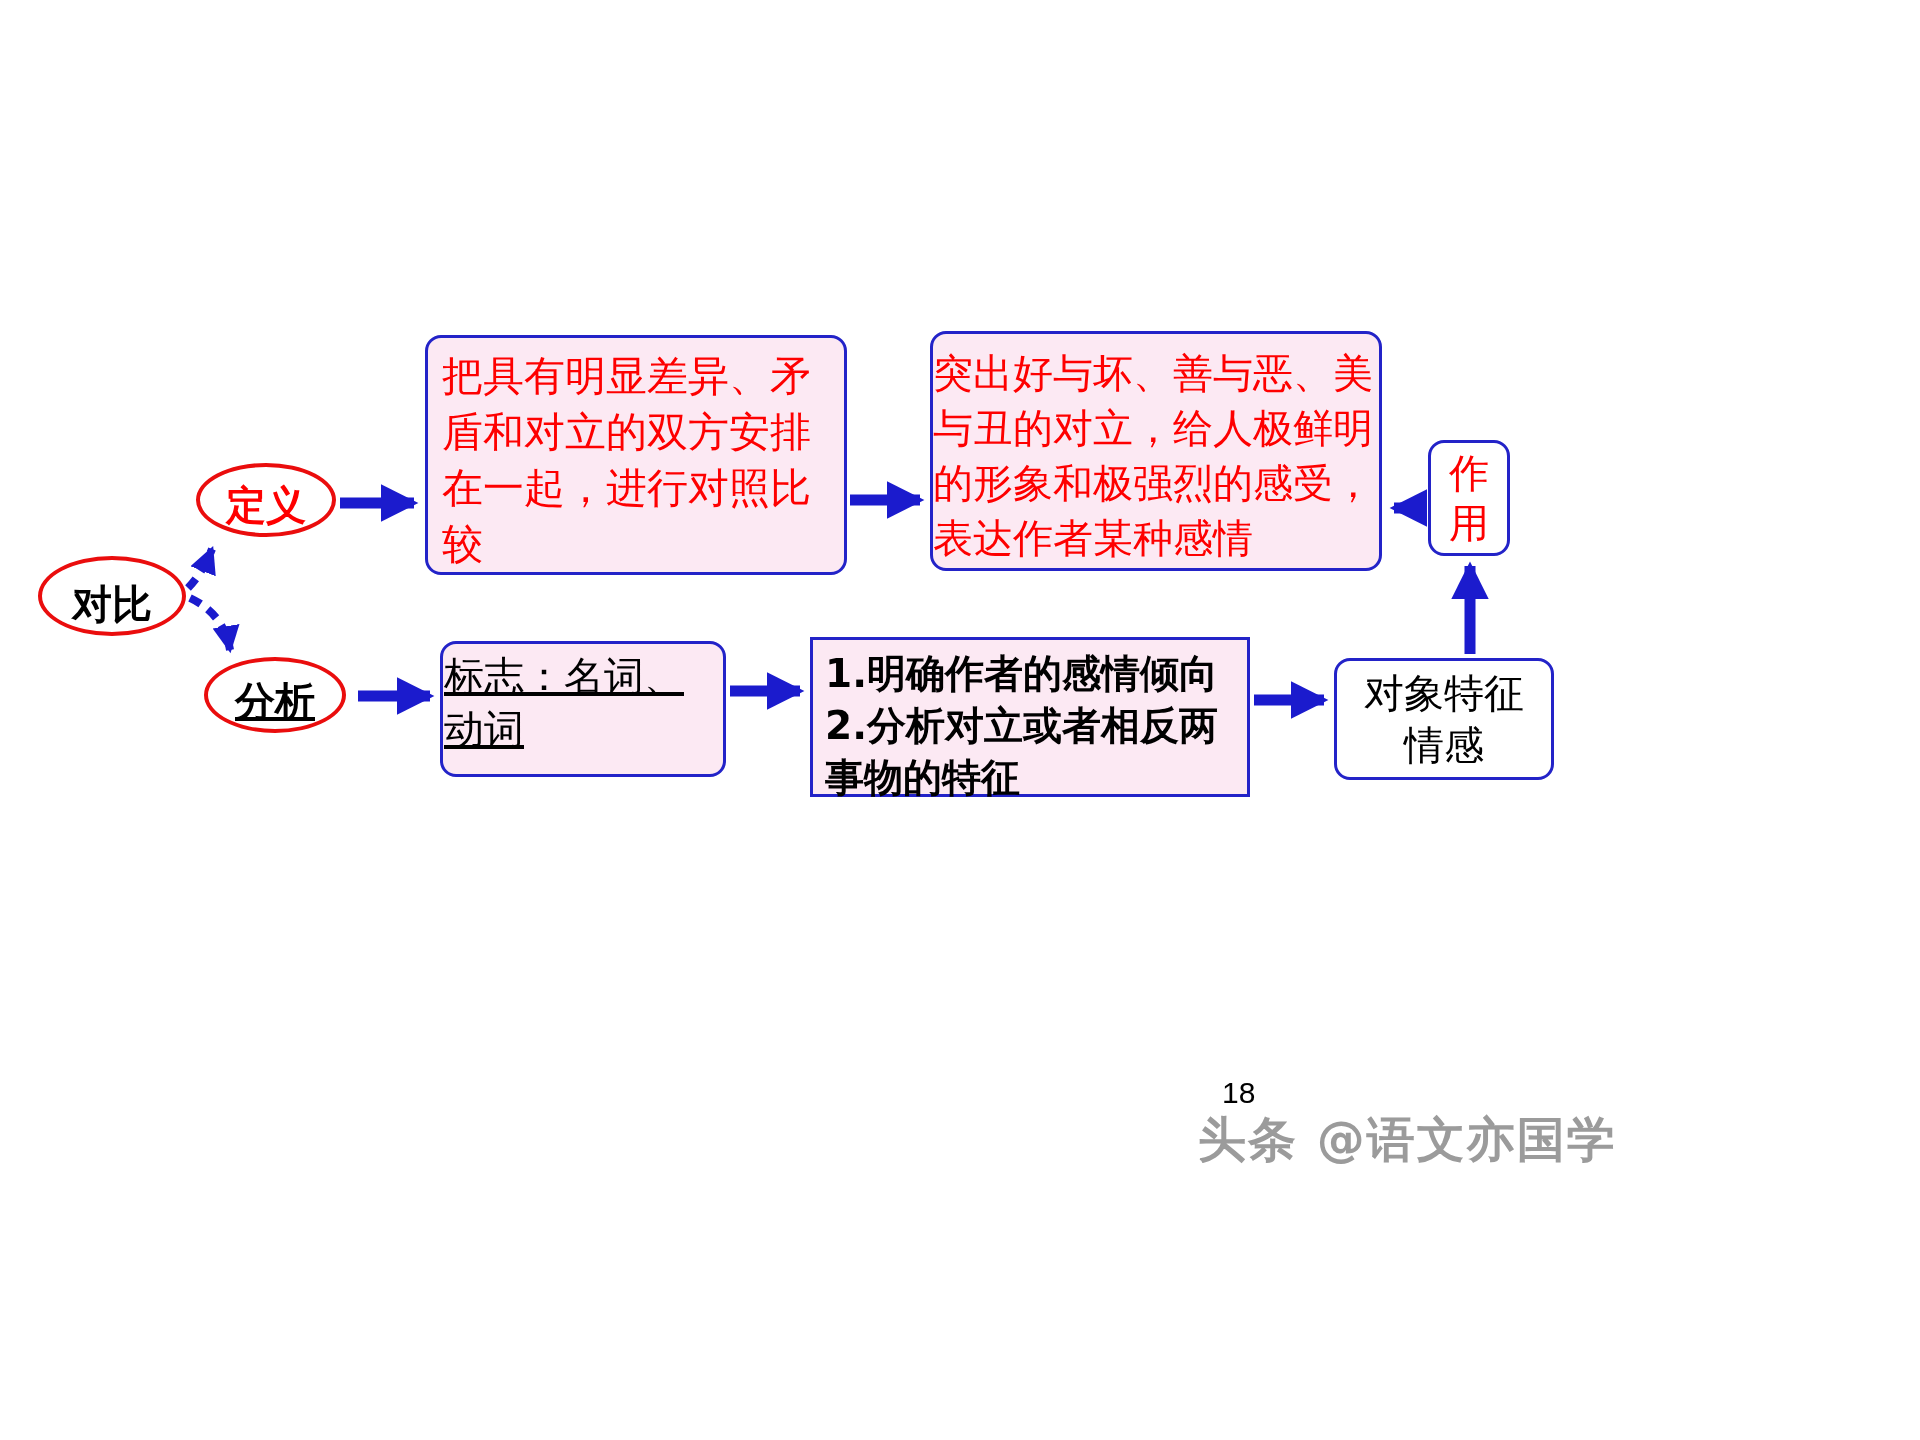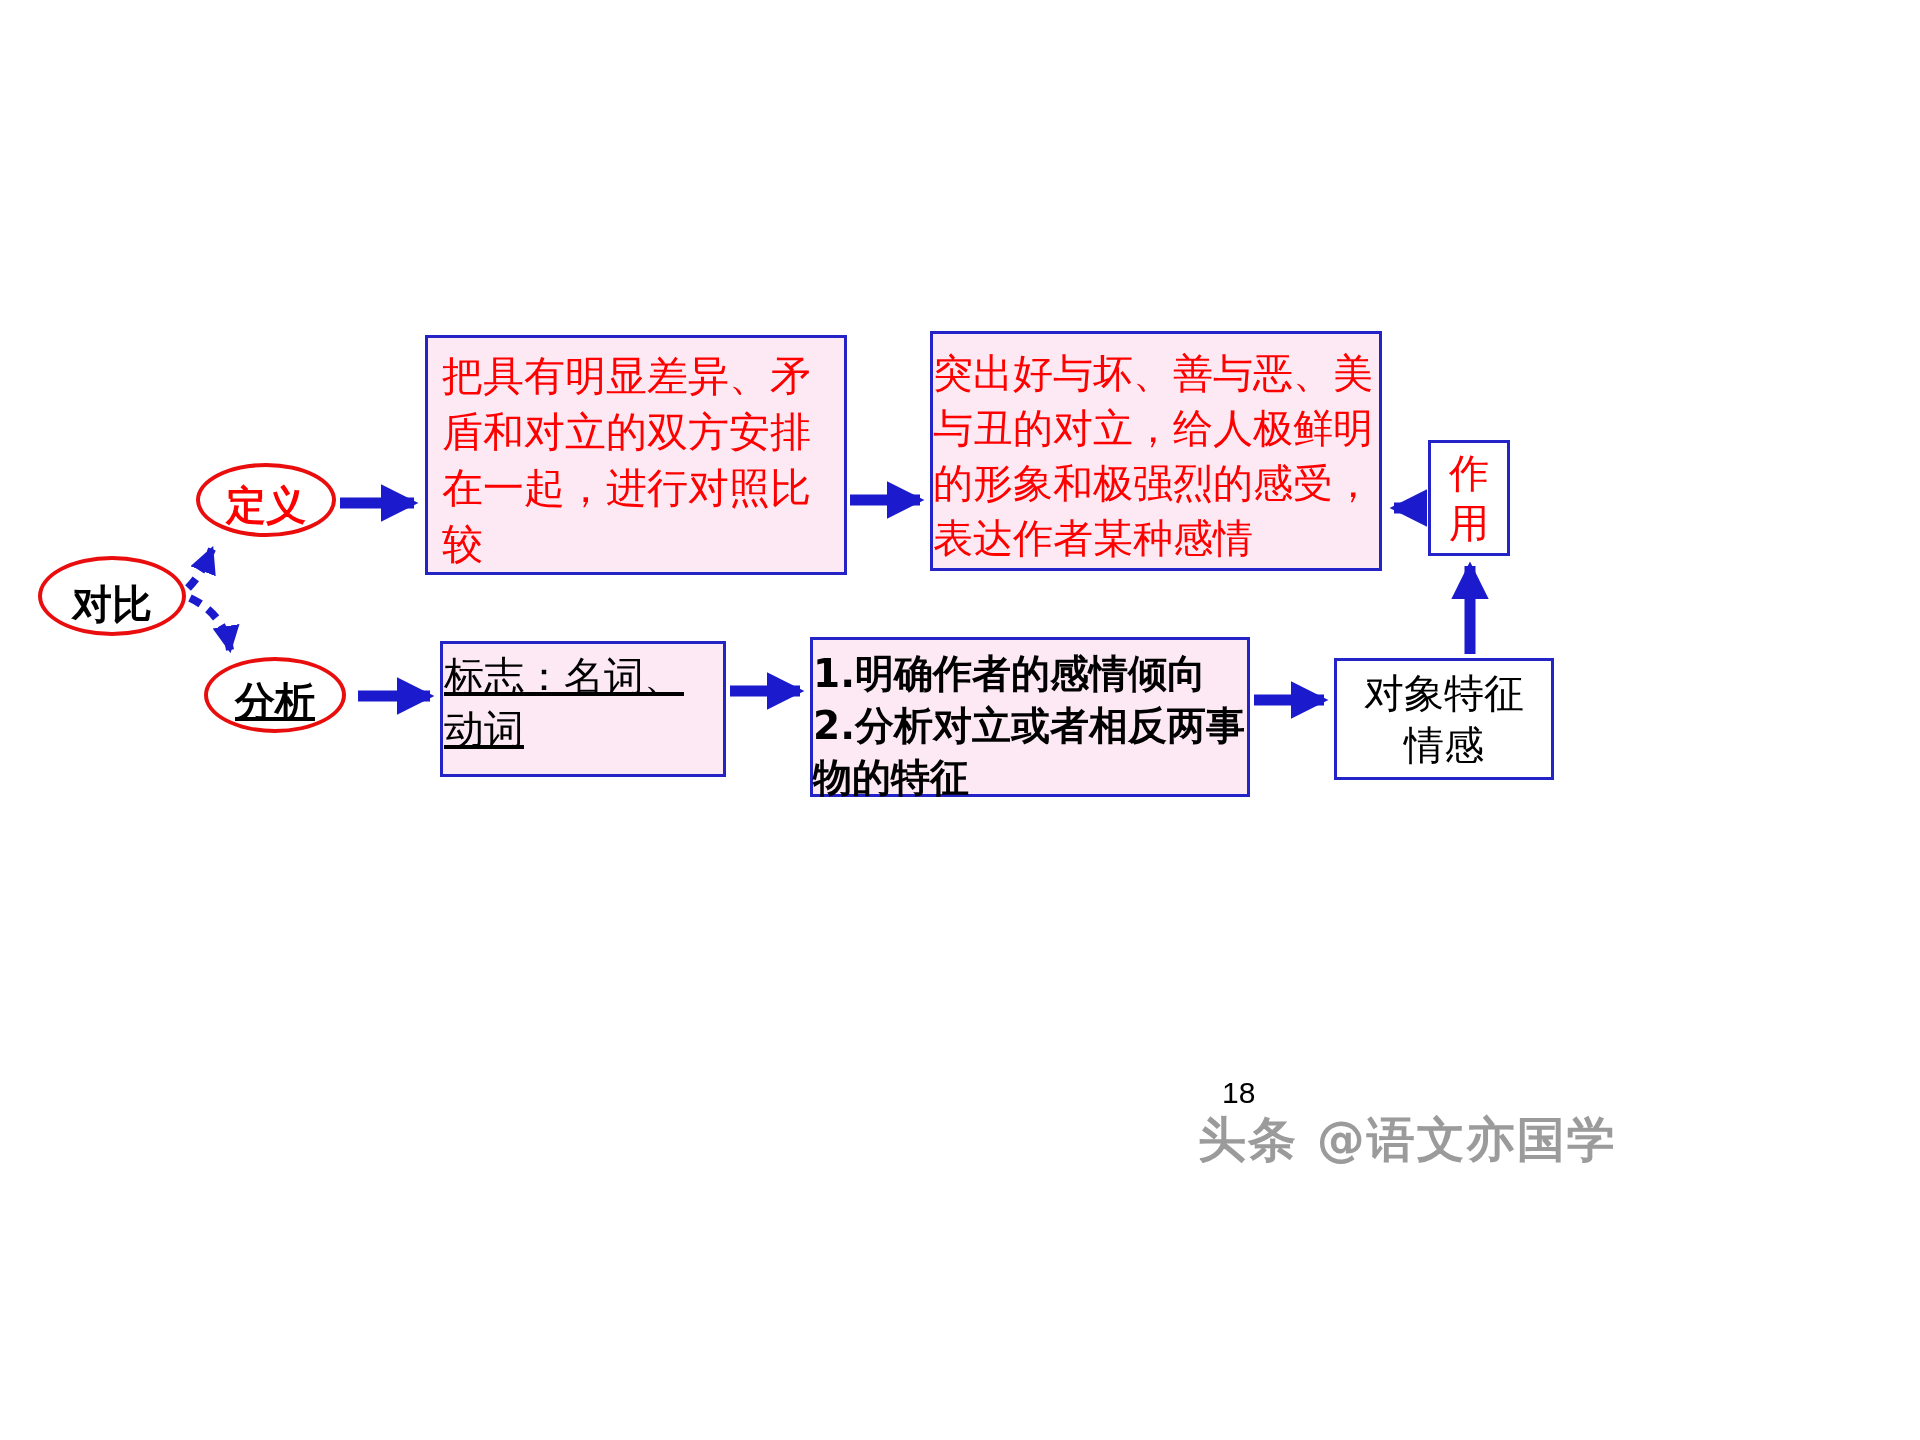--- a/index.html
+++ b/index.html
@@ -40,21 +40,21 @@
     position: absolute;
     background: var(--box-fill, #fce9f3);
     border: 3px solid var(--box-border, #2323c8);
   }
   .whitebox {
     position: absolute;
     background: #ffffff;
     border: 3px solid var(--box-border, #2323c8);
   }
 
-  .kai { font-family: "DejaVu Serif", "Liberation Serif", serif; }
+  .kai { font-family: "DejaVu Serif", "Liberation Serif", serif; border-radius: 16px; }
 
   .box-def-desc {
     left: 425px; top: 335px; width: 422px; height: 240px;
     padding: 10px 14px;
     font-size: 41px; line-height: 56px;
     color: var(--red-text, #fe0000);
   }
   .box-effect {
     left: 930px; top: 331px; width: 452px; height: 240px;
     padding: 12px 0;
@@ -70,21 +70,21 @@
   }
   .box-marker {
     left: 440px; top: 641px; width: 286px; height: 136px;
     padding: 6px 1px;
     font-size: 40px; line-height: 53px;
     color: var(--black-text, #000000);
     text-decoration: underline;
   }
   .box-steps {
     left: 810px; top: 637px; width: 440px; height: 160px;
-    padding: 8px 0;
+    padding: 8px 12px;
     font-size: 39px; line-height: 52px;
     font-weight: 700;
     color: var(--black-text, #000000);
     font-family: "DejaVu Sans", "Liberation Sans", sans-serif;
   }
   .box-object {
     left: 1334px; top: 658px; width: 220px; height: 122px;
     display: flex; align-items: center; justify-content: center;
     text-align: center; white-space: pre-line;
     font-size: 40px; line-height: 52px;

